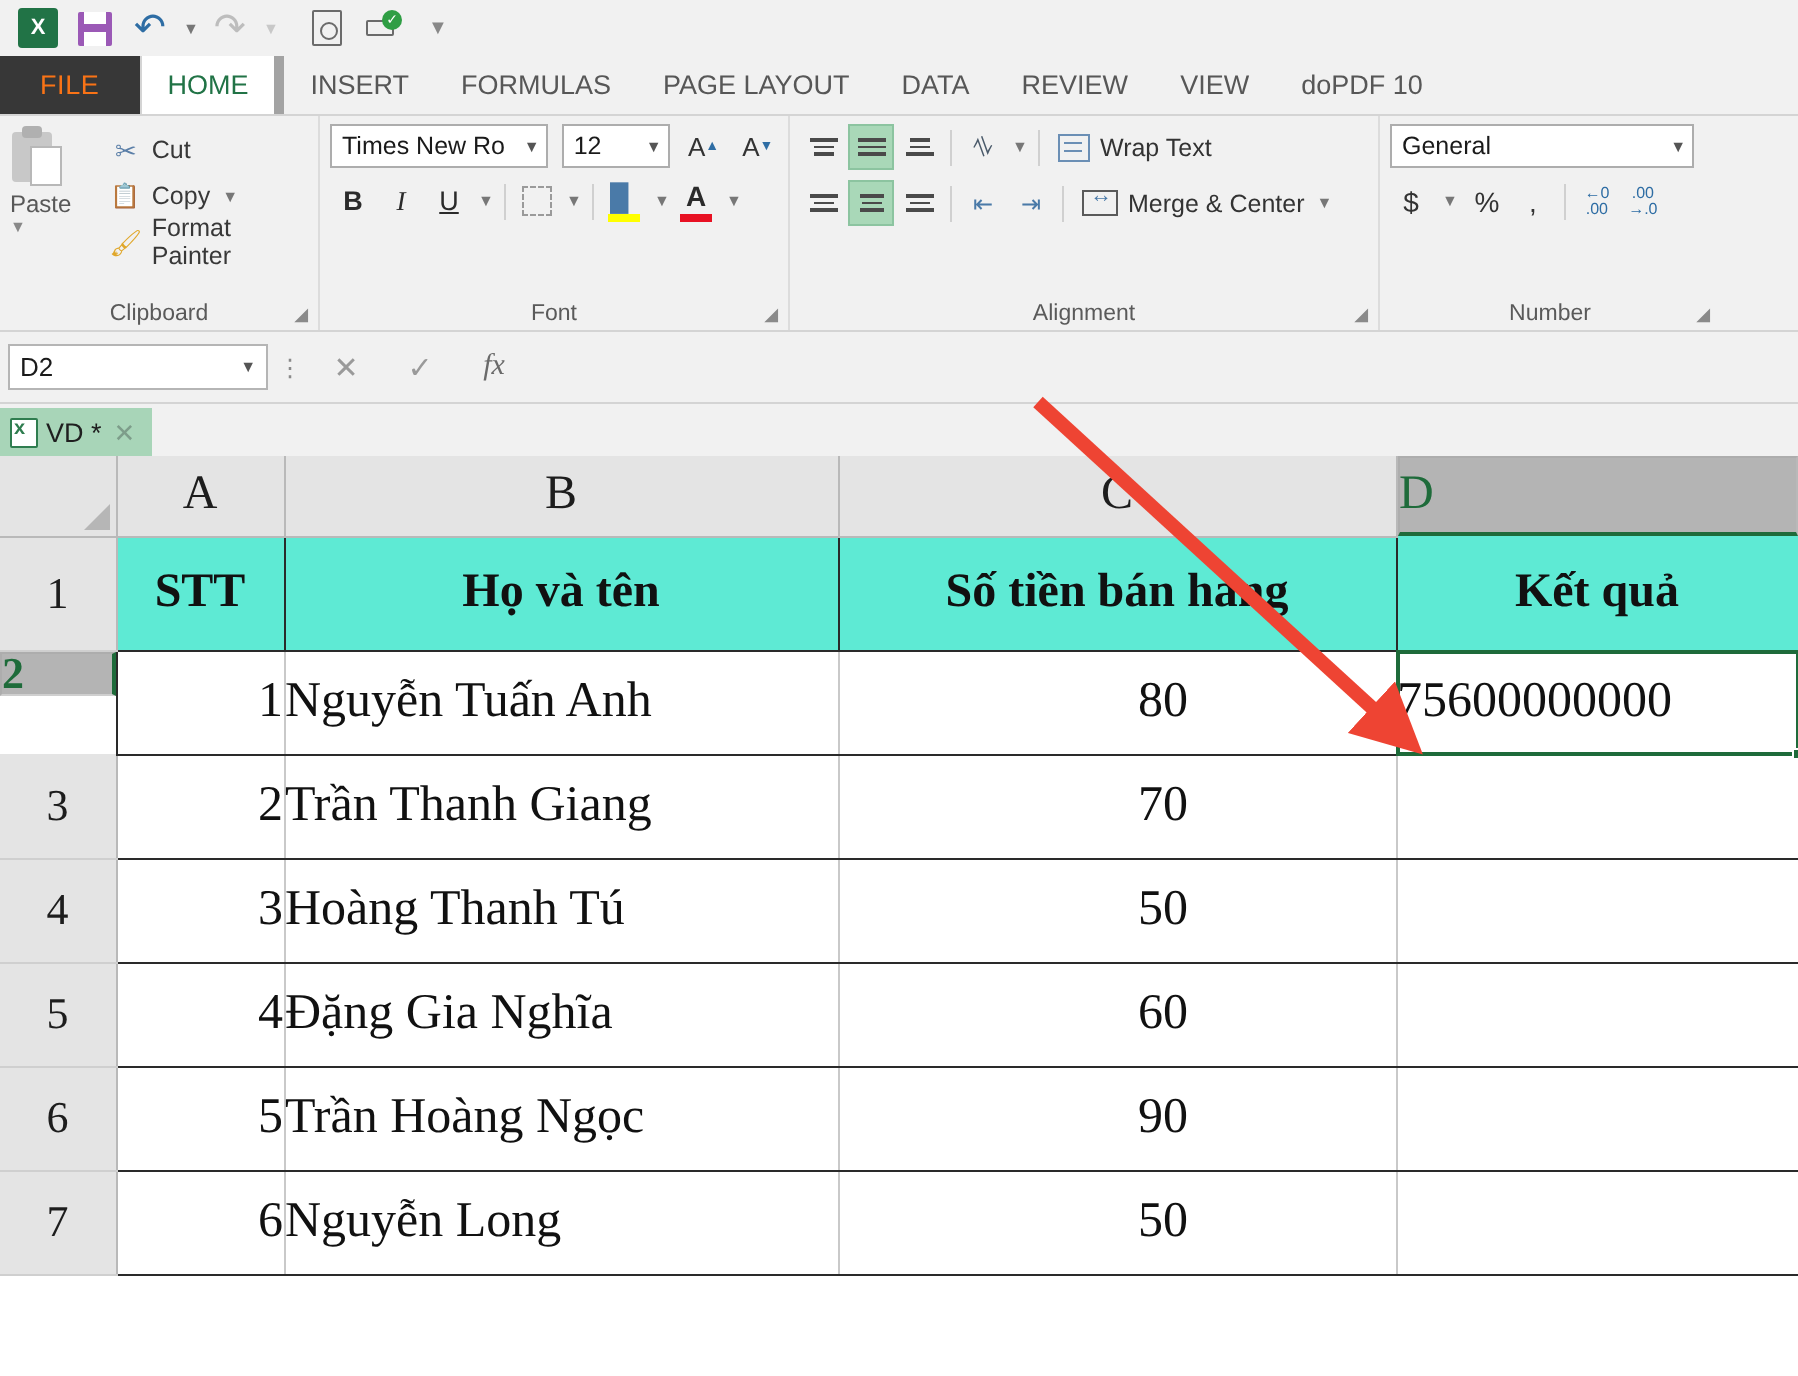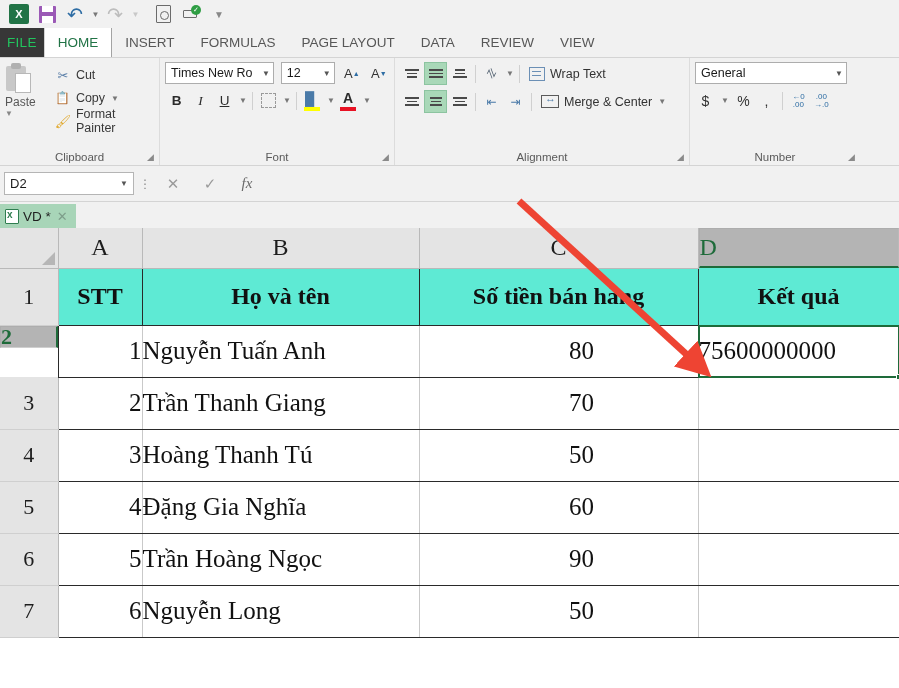--- a/index.html
+++ b/index.html
@@ -36,28 +36,28 @@
   .qat-print .body { position:absolute; left:1px; top:4px; width:14px;height:8px;border:1.6px solid #6b6b6b;border-radius:1px;}
   .qat-print .chk { position:absolute; right:-1px; top:-1px; width:10px;height:10px;border-radius:50%;background:#2f9e44;color:#fff;font-size:7px;display:flex;align-items:center;justify-content:center;}
   .qat-more { font-size: 10px; color:#888; }
 
   
   .ribbon-tabs {
     height: 30px; background: #f1f1f1; display: flex; align-items: stretch;
     font-size: 13.5px; border-bottom: 1px solid #d4d4d4;
   }
   .tab-file {
-    background:#373737; color:#22c55e; display:flex; align-items:center;
-    padding: 0 7px; letter-spacing:.3px;
+    background:#373737; color:#f97316; display:flex; align-items:center;
+    padding: 0 20px; letter-spacing:.3px;
   }
   .tab {
     display:flex; align-items:center; padding: 0 13px; color:#575757;
     white-space: nowrap; cursor: default;
   }
-  .tab.active { background:#fff; color:#217346; border-left:1px solid #d4d4d4; border-right:1px solid #a3a3a3; }
+  .tab.active { background:#fff; color:#217346; border-left:1px solid #d4d4d4; border-right:5px solid #a3a3a3; }
 
   
   .ribbon {
     height: 108px; background: #f1f1f1; display:flex;
     border-bottom: 1px solid #d4d4d4; position: relative;
   }
   .grp { position: relative; display:flex; flex-direction:column; justify-content:flex-start;
          border-right: 1px solid #dcdcdc; padding: 4px 5px 0 5px; }
   .grp-label { position:absolute; bottom:2px; left:0; right:0; text-align:center;
                font-size: 11.5px; color:#5a5a5a; }
@@ -252,20 +252,21 @@
 
   <div class="ribbon-tabs">
     <div class="tab-file">FILE</div>
     <div class="tab active">HOME</div>
     <div class="tab">INSERT</div>
     <div class="tab">FORMULAS</div>
     <div class="tab">PAGE LAYOUT</div>
     <div class="tab">DATA</div>
     <div class="tab">REVIEW</div>
     <div class="tab">VIEW</div>
+    <div class="tab">doPDF 10</div>
   </div>
 
   <div class="ribbon">
 
     <div class="grp clip">
       <div class="clip-inner">
         <div class="paste-btn">
           <div class="paste-ico">
             <div class="clipb"></div>
               <div class="page"></div>

